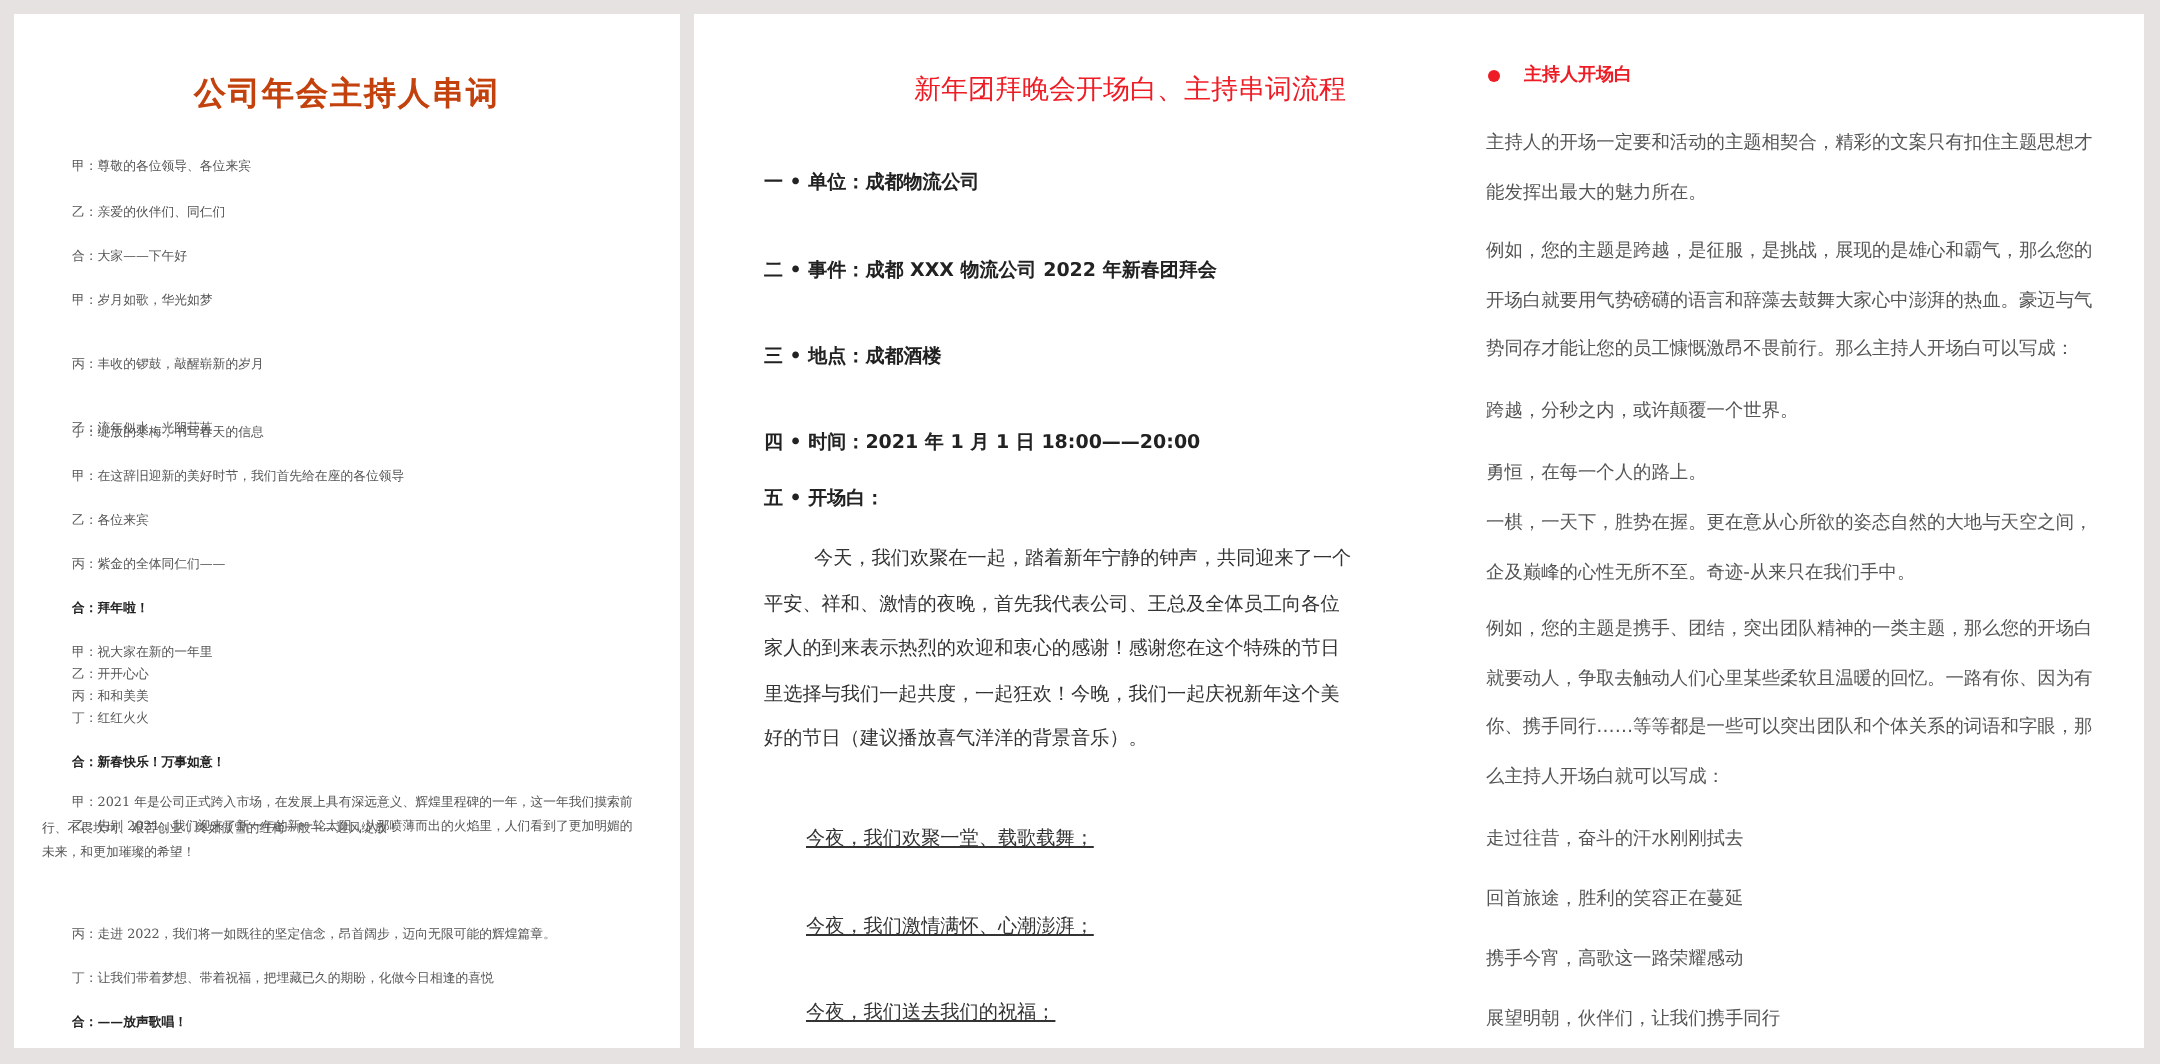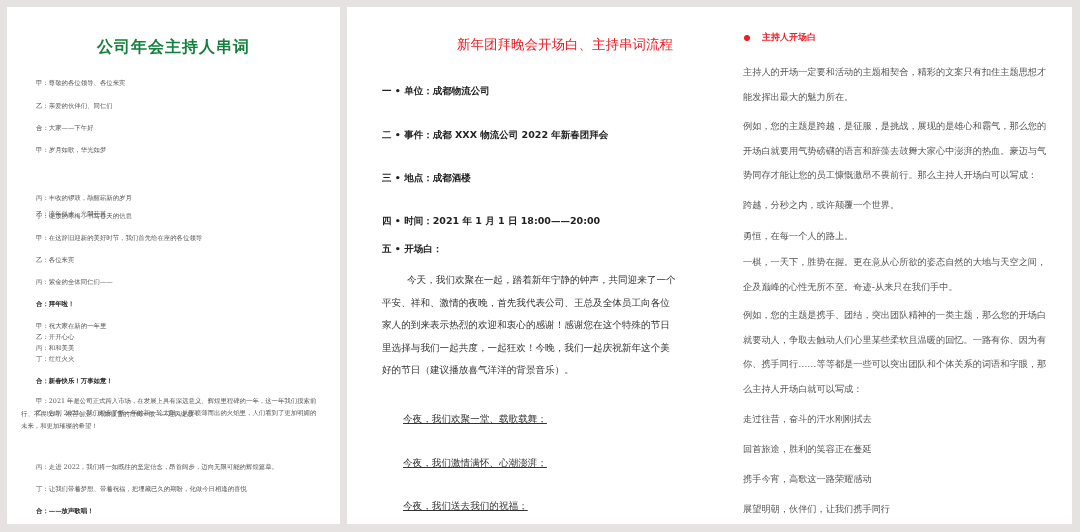--- a/index.html
+++ b/index.html
@@ -14,21 +14,21 @@
     background: #ffffff; overflow: hidden;
     box-sizing: border-box;
   }
   #page-left { left: 7px; width: 333px; }
   #page-mid { left: 347px; width: 436px; }
   #page-right { left: 716px; width: 356px; }
 
   
   .l-title {
     position: absolute; top: 30px; left: 0; width: 100%;
-    text-align: center; color: #15803d; font-size: 16px; font-weight: bold;
+    text-align: center; color: #c2410c; font-size: 16px; font-weight: bold;
     font-family: "DejaVu Sans", "Liberation Sans", sans-serif; letter-spacing: 1px;
   }
   .l-line {
     position: absolute; left: 29px; font-size: 6.4px; color: #555;
     white-space: nowrap;
   }
   .l-line.bold { font-weight: bold; color: #222; }
   .l-para {
     position: absolute; left: 14px; width: 300px; font-size: 6.4px; color: #555;
     line-height: 13px; text-indent: 15px;
@@ -78,21 +78,21 @@
 <body>
 
 <div class="page" id="page-left">
   <div class="l-title">公司年会主持人串词</div>
   <div id="left-lines">
       <div class="l-line" style="top: 72px;">甲：尊敬的各位领导、各位来宾</div>
       <div class="l-line" style="top: 95px;">乙：亲爱的伙伴们、同仁们</div>
       <div class="l-line" style="top: 117px;">合：大家——下午好</div>
       <div class="l-line" style="top: 139px;">甲：岁月如歌，华光如梦</div>
       <div class="l-line" style="top: 161px; margin-top: 42px;">乙：流年似水，光阴荏苒</div>
-      <div class="l-line" style="top: 187px;">丙：丰收的锣鼓，敲醒崭新的岁月</div>
+      <div class="l-line" style="top: 171px;">丙：丰收的锣鼓，敲醒崭新的岁月</div>
       <div class="l-line" style="top: 205px;">丁：绽放的寒梅，书写春天的信息</div>
       <div class="l-line" style="top: 227px;">甲：在这辞旧迎新的美好时节，我们首先给在座的各位领导</div>
       <div class="l-line" style="top: 249px;">乙：各位来宾</div>
       <div class="l-line" style="top: 271px;">丙：紫金的全体同仁们——</div>
       <div class="l-line bold" style="top: 293px;">合：拜年啦！</div>
       <div class="l-line" style="top: 315px;">甲：祝大家在新的一年里</div>
       <div class="l-line" style="top: 326px;">乙：开开心心</div>
       <div class="l-line" style="top: 337px;">丙：和和美美</div>
       <div class="l-line" style="top: 348px;">丁：红红火火</div>
       <div class="l-line bold" style="top: 370px;">合：新春快乐！万事如意！</div>

